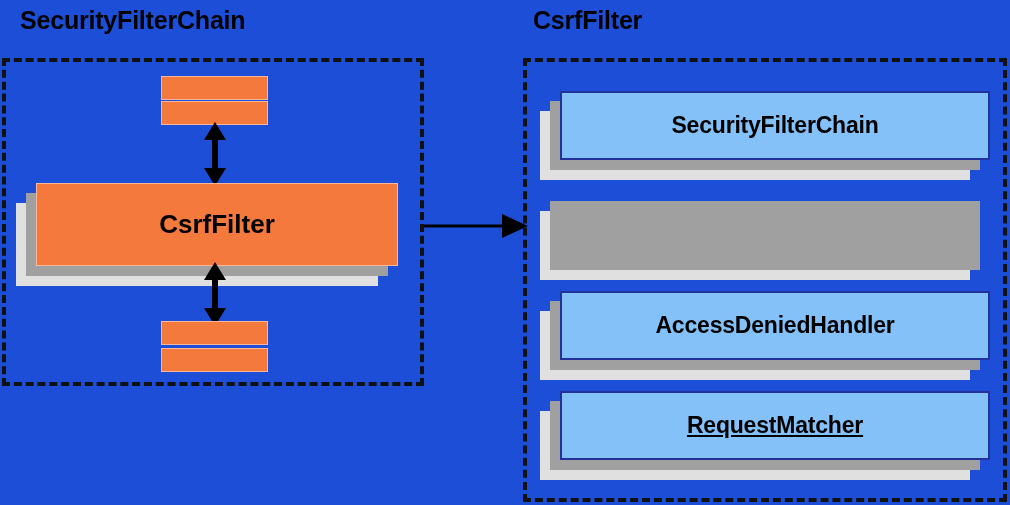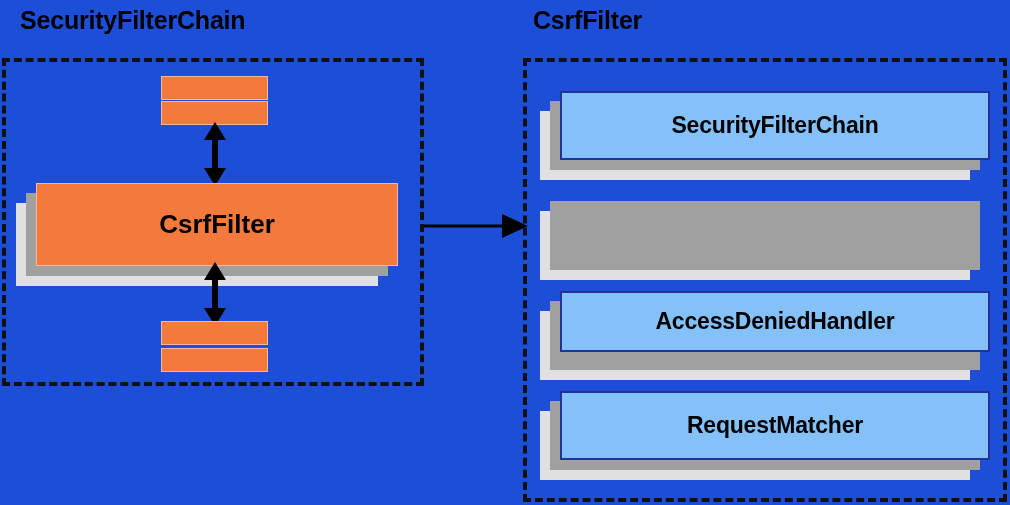--- a/index.html
+++ b/index.html
@@ -132,23 +132,23 @@
   <div class="shadow-dark" style="left:550px; top:101px; width:430px; height:69px;"></div>
   <div class="blue-box" style="left:560px; top:91px; width:430px; height:69px;">
     <span class="label">SecurityFilterChain</span>
   </div>
 
   <div class="shadow-light" style="left:540px; top:211px; width:430px; height:69px;"></div>
   <div class="shadow-dark" style="left:550px; top:201px; width:430px; height:69px;"></div>
 
   <div class="shadow-light" style="left:540px; top:311px; width:430px; height:69px;"></div>
   <div class="shadow-dark" style="left:550px; top:301px; width:430px; height:69px;"></div>
-  <div class="blue-box" style="left:560px; top:291px; width:430px; height:61px;">
+  <div class="blue-box" style="left:560px; top:291px; width:430px; height:69px;">
     <span class="label">AccessDeniedHandler</span>
   </div>
 
   <div class="shadow-light" style="left:540px; top:411px; width:430px; height:69px;"></div>
   <div class="shadow-dark" style="left:550px; top:401px; width:430px; height:69px;"></div>
-  <div class="blue-box" style="left:560px; top:391px; width:430px; height:69px;">
+  <div class="blue-box" style="left:560px; top:391px; width:430px; height:69px;text-decoration:underline;">
     <span class="label">RequestMatcher</span>
   </div>
 
 </div>
 
 </body></html>

